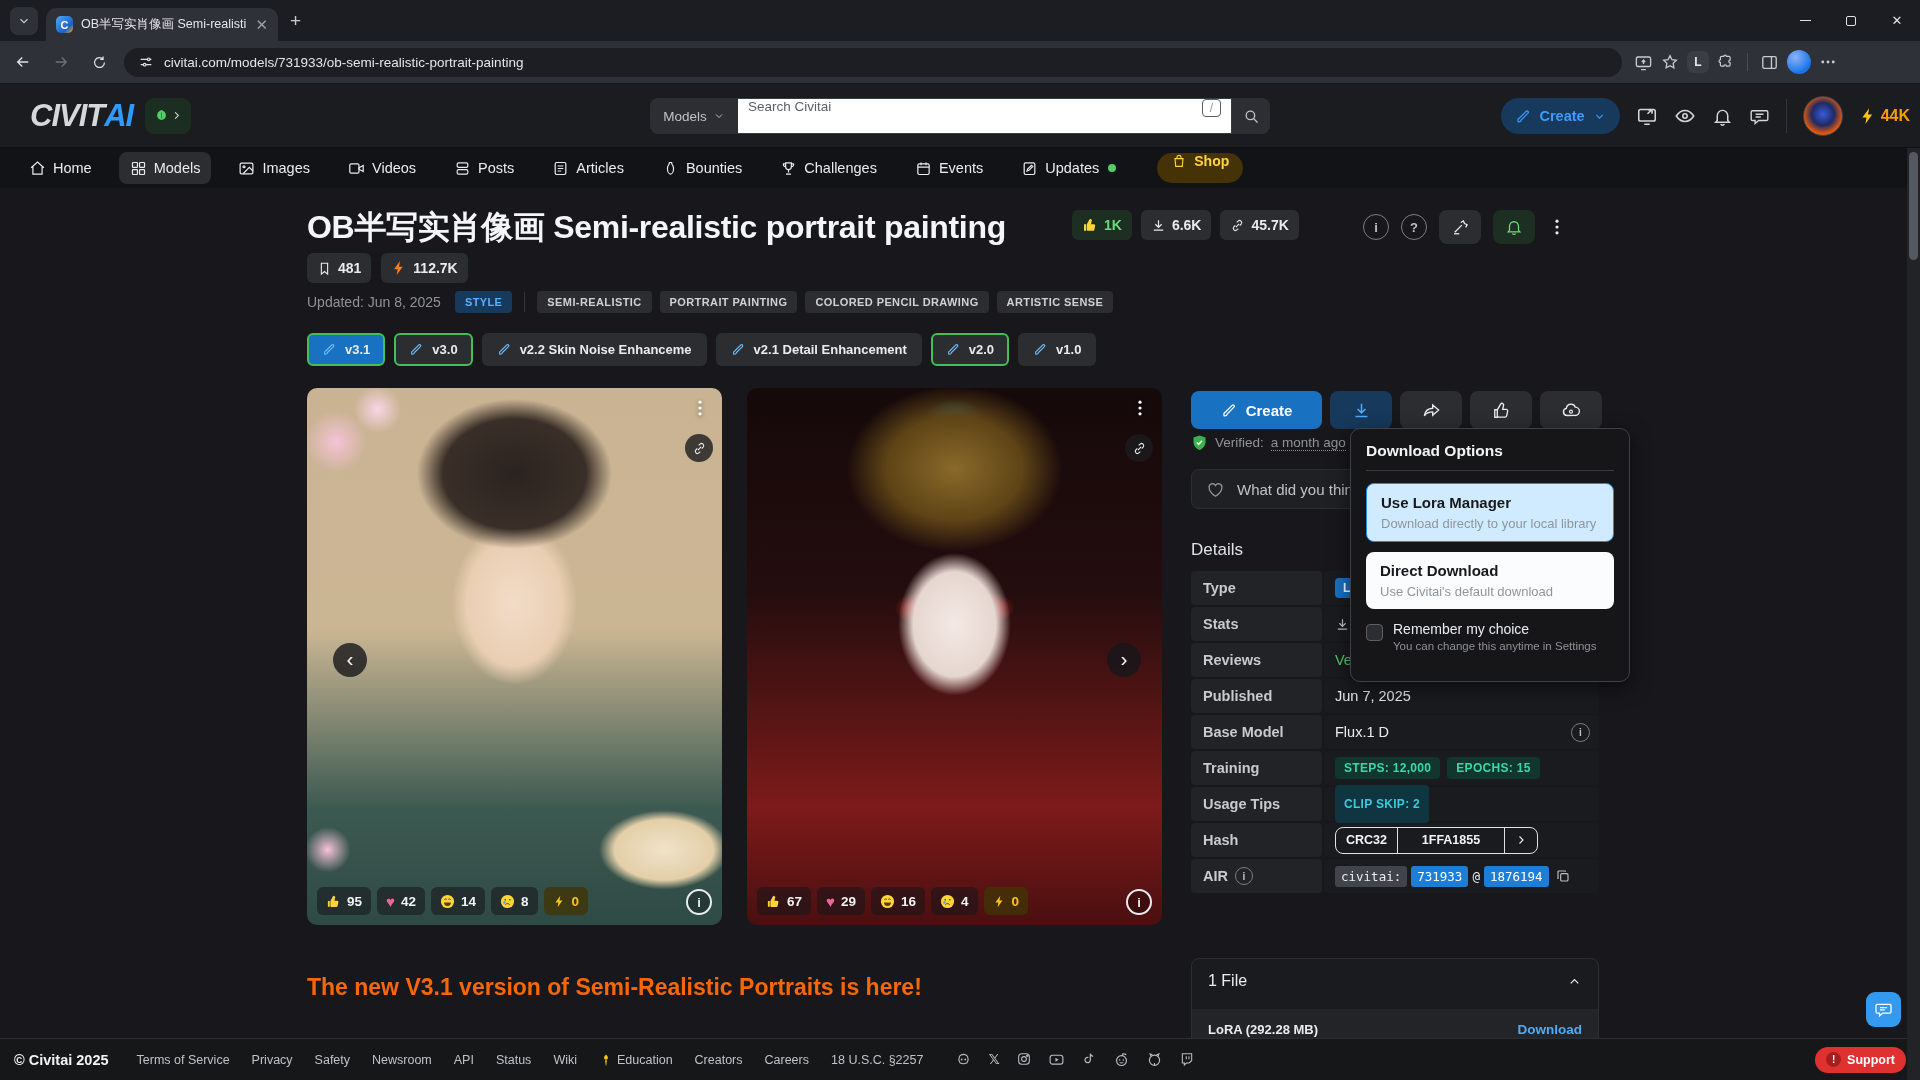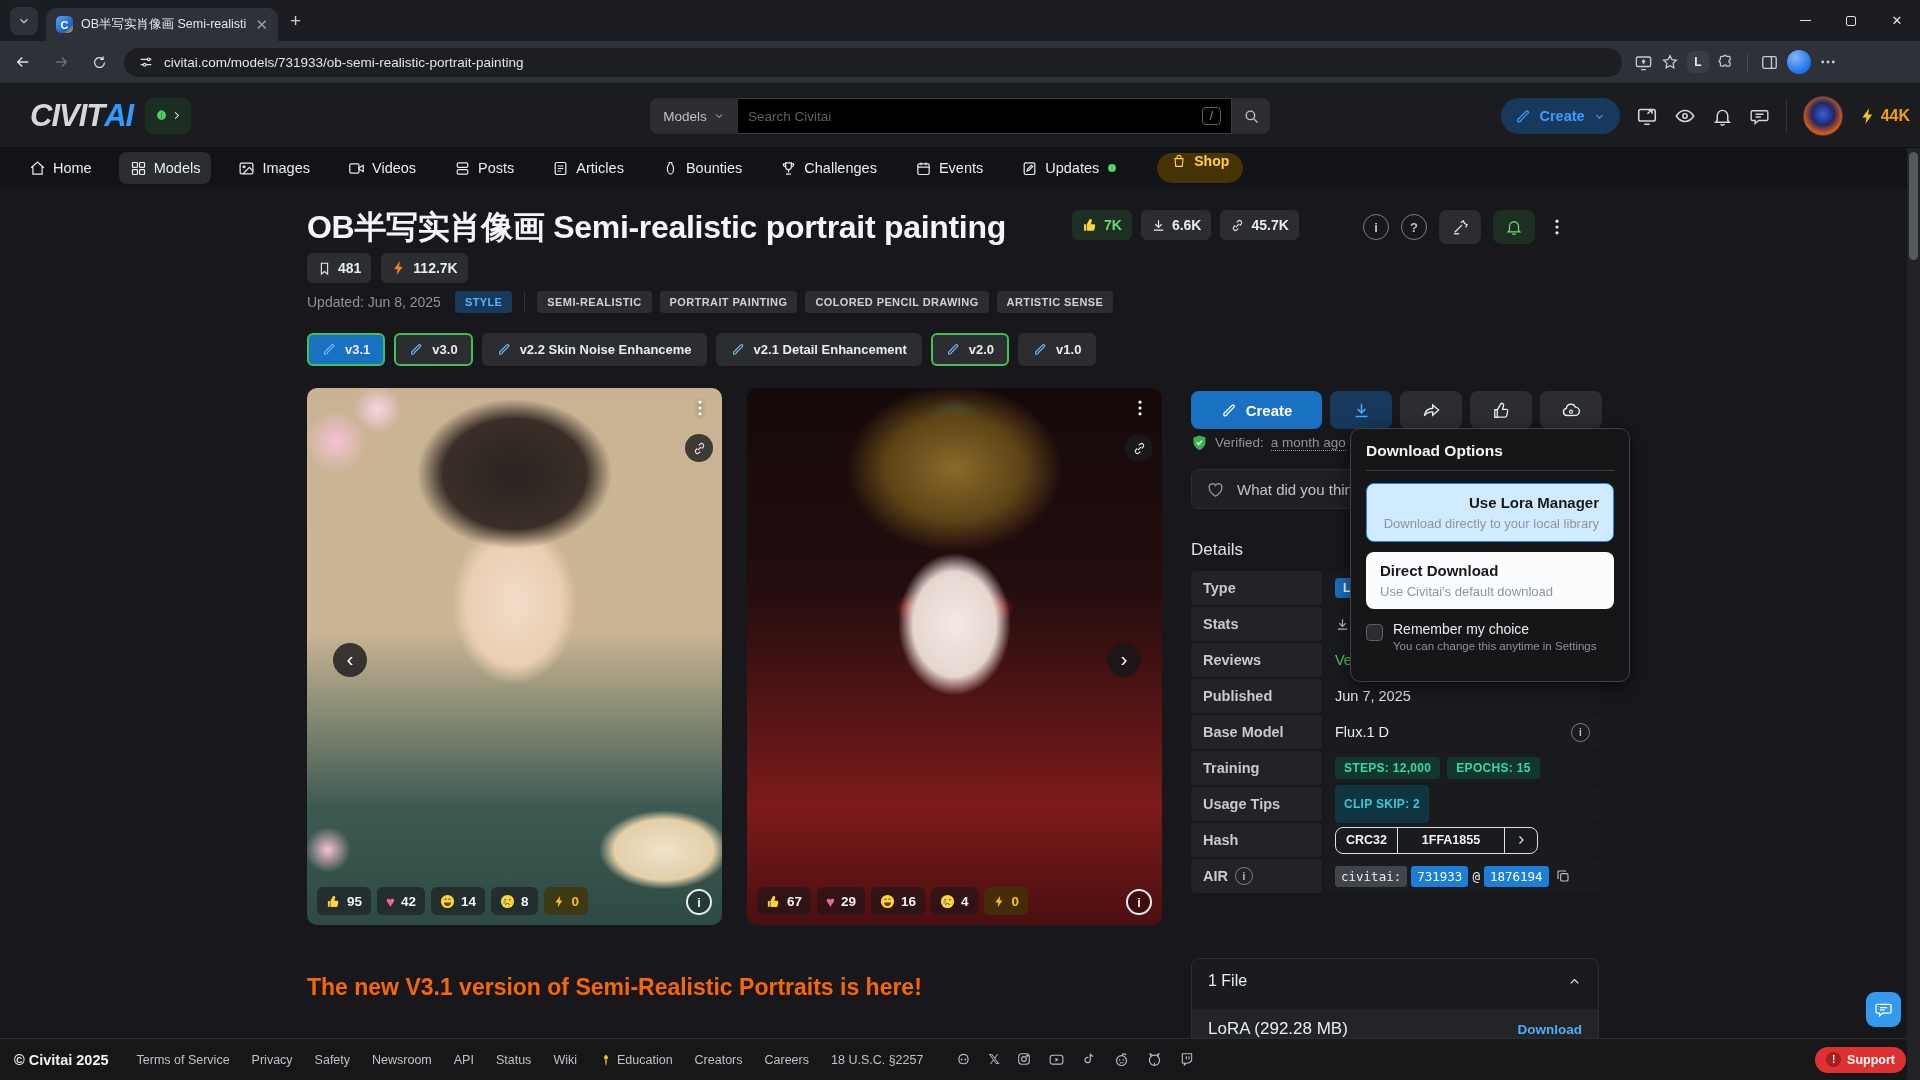--- a/index.html
+++ b/index.html
@@ -30,21 +30,21 @@
   .tb-sep { width:1px; height:18px; background:#4a4d53; margin:0 4px; }
   .profile-dot { width:24px; height:24px; border-radius:50%; background:radial-gradient(circle at 35% 30%,#8ab4f8,#1a73e8 70%); }
 
   
   .site-header { position:absolute; left:0; top:84px; width:1920px; height:64px; background:#1b1c20; border-bottom:1px solid #101114; display:flex; align-items:center; }
   .logo { margin-left:30px; font-size:31px; font-weight:800; letter-spacing:-1px; color:#d5d7db; font-style:italic; }
   .logo b { color:#2f9bff; }
   .logo-badge { margin-left:12px; width:46px; height:36px; background:#1c2e22; border-radius:9px; display:flex; align-items:center; justify-content:center; gap:2px; color:#e9ecef; }
   .search-wrap { position:absolute; left:650px; top:14px; width:620px; height:36px; display:flex; }
   .search-cat { width:88px; background:#2c2e33; border-radius:8px 0 0 8px; display:flex; align-items:center; justify-content:center; gap:6px; color:#c1c2c5; font-size:13.5px; }
-  .search-field { flex:1; background:#000000; border:1px solid #373a40; border-left:none; display:flex; align-items:center; padding:0 10px; gap:17px; }
+  .search-field { flex:1; background:#ffffff; border:1px solid #373a40; border-left:none; display:flex; align-items:flex-start; padding:0 10px; gap:17px; }
   .search-ph { color:#5c5f66; font-size:13.5px; flex:1; }
   .kbd { border:1px solid #5c5f66; border-radius:4px; color:#909296; font-size:12px; padding:1px 7px; }
   .search-btn { width:38px; background:#2c2e33; border-radius:0 8px 8px 0; display:flex; align-items:center; justify-content:center; color:#c1c2c5; }
   .hdr-right { position:absolute; right:10px; top:0; height:64px; display:flex; align-items:center; gap:16px; }
   .create-pill { height:36px; padding:0 14px; background:#16395c; border-radius:18px; display:flex; align-items:center; gap:8px; color:#3b9dff; font-weight:bold; font-size:14.5px; }
   .hicon { color:#d3d5d9; display:flex; }
   .hdr-sep { width:1px; height:34px; background:#33353a; }
   .avatar { width:40px; height:40px; border-radius:50%; background:radial-gradient(circle at 50% 45%,#3b5bdb 0%,#1f2a63 40%,#e8590c 70%,#862e0b 100%); border:1px solid #444; }
   .buzz { display:flex; align-items:center; gap:4px; color:#f59f00; font-weight:bold; font-size:16px; }
 
@@ -124,29 +124,29 @@
   .hash-box { border:1.5px solid #dee2e6; border-radius:8px; height:27px; display:flex; align-items:center; color:#f1f3f5; font-size:12.5px; font-weight:bold; }
   .hash-box > span { padding:0 10px; display:flex; align-items:center; height:100%; }
   .hash-val { border-left:1.5px solid #dee2e6; border-right:1.5px solid #dee2e6; min-width:108px; justify-content:center; }
   .air-chip { font-family:"DejaVu Sans Mono",monospace; font-size:12.5px; padding:3px 6px; border-radius:3px; color:#fff; }
   .air-pre { background:#41444b; color:#e9ecef; }
   .air-num { background:#1c7ed6; }
   .base-info { position:absolute; right:9px; }
   .file-card { position:absolute; left:1191px; top:770px; width:408px; height:130px; background:#1a1b1e; border:1px solid #2c2e33; border-radius:8px; overflow:hidden; }
   .file-hdr { height:44px; display:flex; align-items:center; justify-content:space-between; padding:0 16px; color:#e9ecef; font-size:16px; }
   .file-row { margin-top:6px; height:40px; background:#232428; display:flex; align-items:center; justify-content:space-between; padding:0 16px; }
-  .file-name { color:#e9ecef; font-size:17px; font-weight:normal; }
+  .file-name { color:#e9ecef; font-size:13px; font-weight:bold; }
   .file-dl { color:#4dabf7; font-size:13.5px; font-weight:bold; }
 
   
   .popup { position:absolute; left:1350px; top:240px; width:280px; height:254px; background:#161618; border:1px solid #3f4147; border-radius:10px; box-shadow:0 6px 20px rgba(0,0,0,.55); z-index:20; padding:13px 15px; }
   .popup-title { color:#f1f3f5; font-size:15.5px; font-weight:bold; }
   .popup-div { height:1px; background:#3a3c42; margin:10px 0 12px; }
   .opt { border-radius:8px; padding:10px 14px; margin-bottom:10px; }
-  .opt1 { background:#d0ebff; border:1.5px solid #228be6;text-align:right; }
+  .opt1 { background:#d0ebff; border:1.5px solid #228be6; }
   .opt2 { background:#fbfcfd; }
   .opt-title { color:#17181b; font-size:15px; font-weight:bold; }
   .opt-desc { color:#8e969d; font-size:13px; margin-top:5px; }
   .remember { display:flex; gap:10px; margin-top:12px; align-items:flex-start; }
   .chk { width:17px; height:17px; background:#2b2d31; border:1px solid #5c5f66; border-radius:4px; margin-top:3px; flex:none; }
   .rem-label { color:#e9ecef; font-size:14px; }
   .rem-desc { color:#8d9197; font-size:11.5px; margin-top:3px; }
 
   
   .footer { position:absolute; left:0; top:1038px; width:1920px; height:42px; background:#161719; border-top:1px solid #2c2e33; display:flex; align-items:center; padding:0 14px; z-index:30; }
@@ -609,21 +609,21 @@
 
   <div class="page">
 
     <div class="model-title">OB半写实肖像画 Semi-realistic portrait painting</div>
 
     <div class="title-badges">
       <div class="tbadge likes">
           <svg class="ic" width="16" height="16">
             <use href="#i-thumb-fill"></use>
           </svg>
-          <span>7K</span>
+          <span>1K</span>
         </div>
       <div class="tbadge">
           <svg class="ic" width="15" height="15">
             <use href="#i-download"></use>
           </svg>
           <span>6.6K</span>
         </div>
       <div class="tbadge">
           <svg class="ic" width="15" height="15">
             <use href="#i-link"></use>

